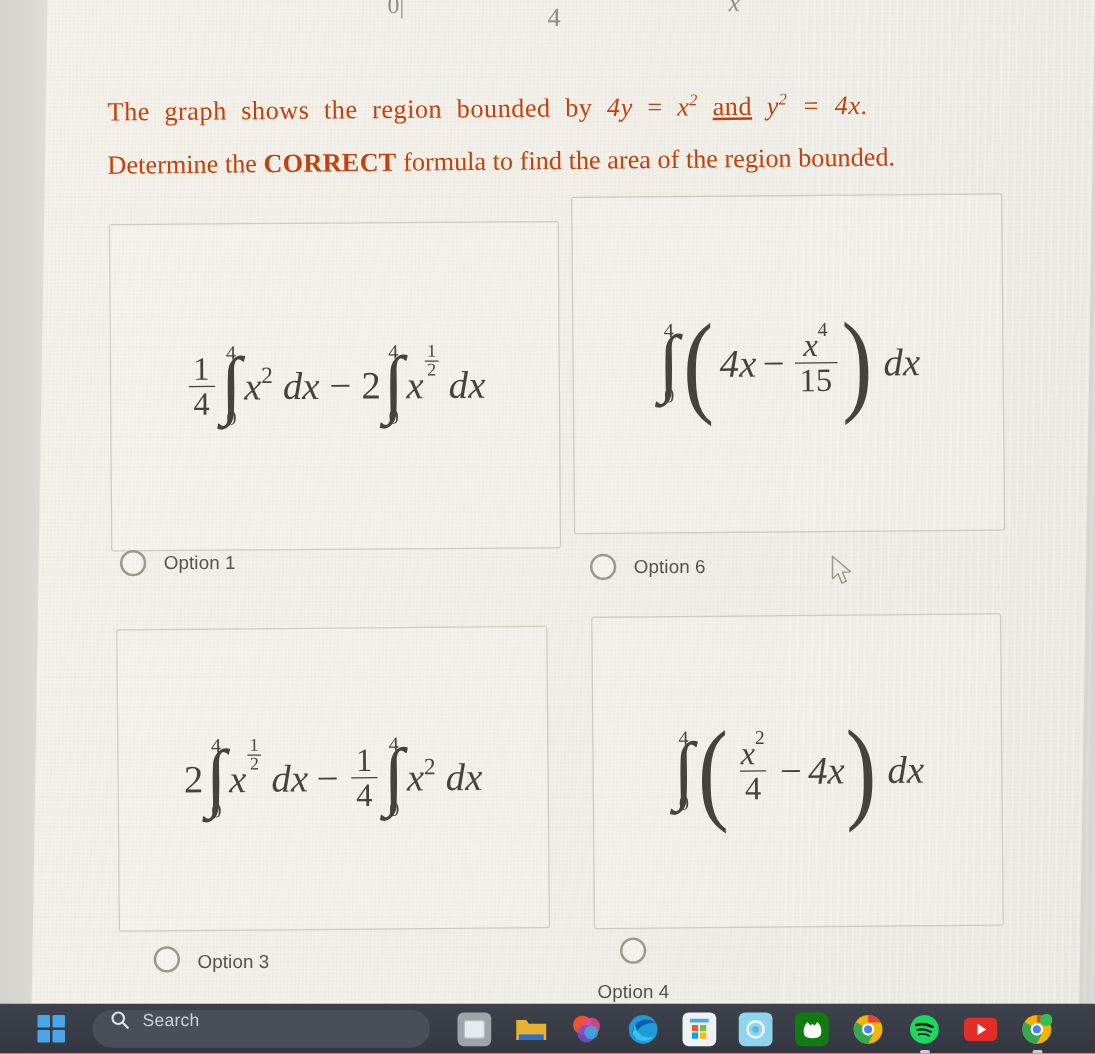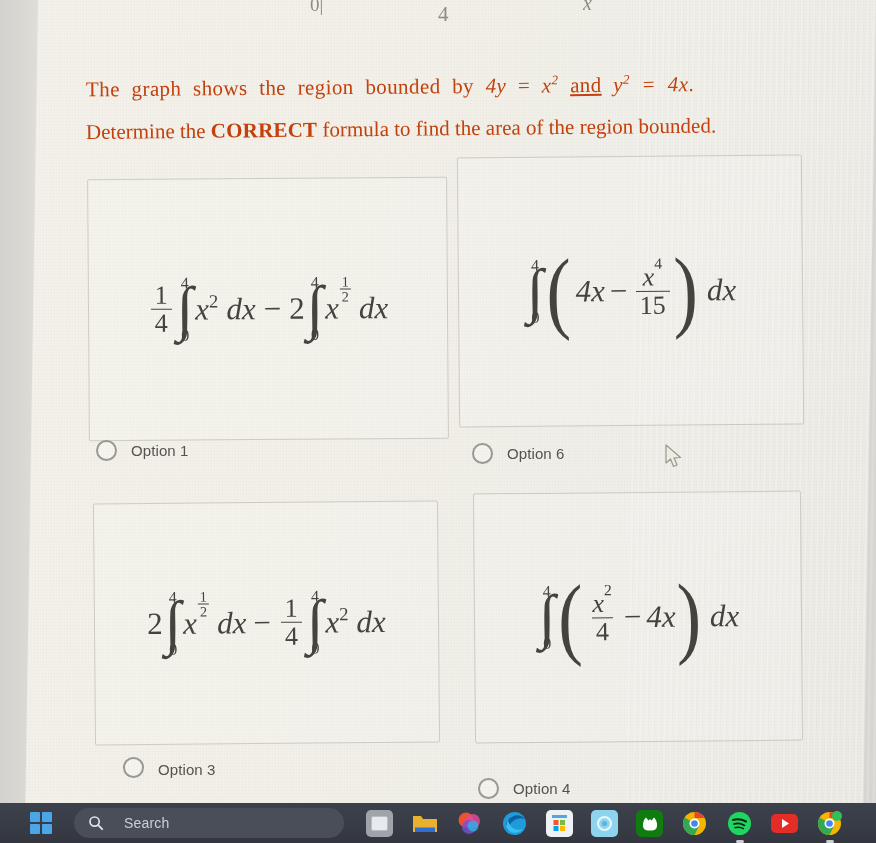--- a/index.html
+++ b/index.html
@@ -187,21 +187,21 @@
   
   .opt-row {
     position: absolute;
     display: flex;
     align-items: center;
     gap: 14px;
   }
   #opt-row-1 { left: 58px;  top: 440px; }
   #opt-row-2 { left: 434px; top: 443px; }
   #opt-row-3 { left: 85px;  top: 757px; align-items: flex-end; }
-  #opt-row-4 { left: 440px; top: 778px; }
+  #opt-row-4 { left: 440px; top: 750px; flex-direction: column; }
 
   .radio {
     width: 21px; height: 21px;
     border-radius: 50%;
     border: 2px solid #9b998f;
     background: rgba(255,255,255,0.25);
     box-sizing: border-box;
     flex: 0 0 auto;
   }
   .opt-label {
@@ -243,22 +243,21 @@
     flex: 0 0 auto;
   }
   .tb-start i { background: #4aa6e8; display: block; border-radius: 1px; }
   .tb-search {
     margin-left: 22px;
     width: 270px;
     height: 30px;
     border-radius: 16px;
     background: #4a4e59;
     display: flex;
-    align-items: center;
-    gap: 20px;
+    gap: 10px;
     padding-left: 14px;
     box-sizing: border-box;
     flex: 0 0 auto;
   }
   .tb-search .txt {
     color: #ccd0d6;
     font-size: 14px;
     font-family: "Liberation Sans", sans-serif;
     letter-spacing: .2px;
   }

